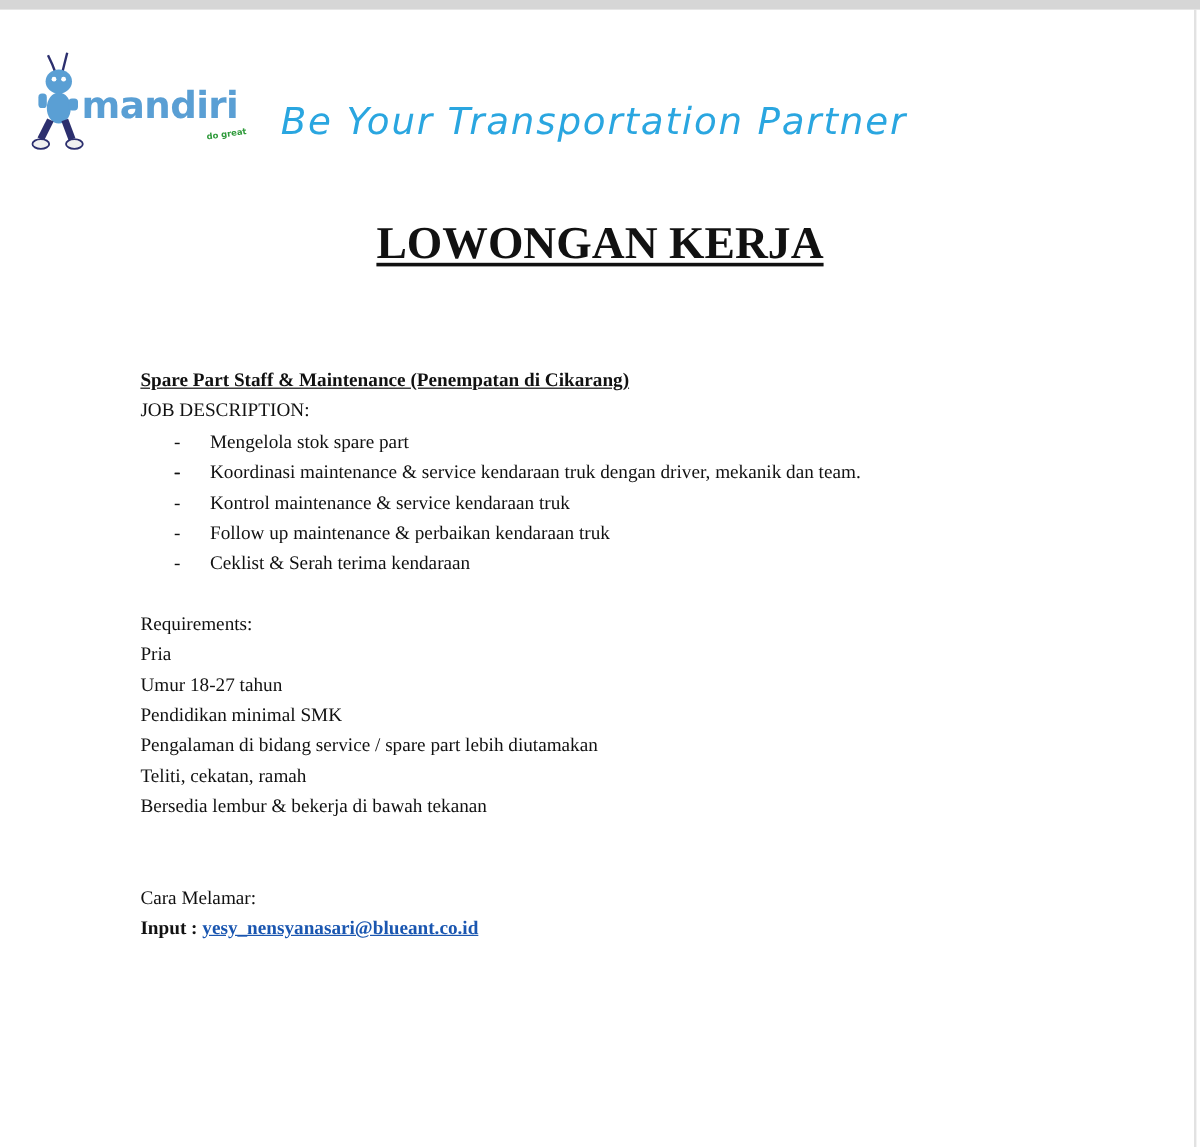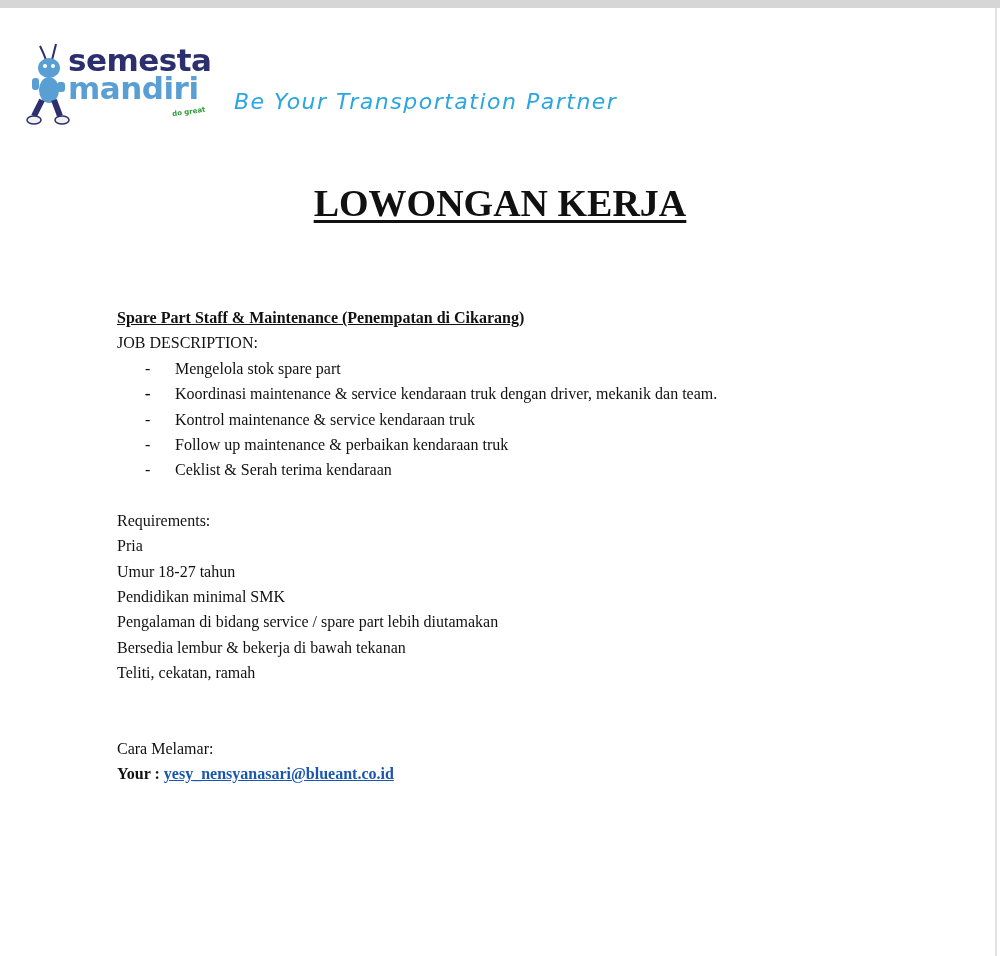--- a/index.html
+++ b/index.html
@@ -35,21 +35,21 @@
       color: #5a9fd4; line-height: 32px;
     }
     .logo-sub {
       position: absolute; left: 146px; top: 66px;
       font-family: "DejaVu Sans", sans-serif; font-weight: bold;
       font-size: 7px; color: #2e9a3a; transform: rotate(-8deg);
     }
     .tagline {
       position: absolute; left: 234px; top: 82px;
       font-family: "DejaVu Sans", sans-serif; font-style: italic;
-      font-size: 22px; letter-spacing: 1.5px;
+      font-size: 31px; letter-spacing: 1.5px;
       color: #2aa6e0; white-space: nowrap; line-height: 40px;
     }
     .title {
       position: absolute; left: 0; width: 1000px; top: 180px;
       text-align: center;
       font-size: 38px; font-weight: bold; text-decoration: underline;
       text-decoration-thickness: 3px; text-underline-offset: 4px;
       line-height: 46px;
     }
     .content {
@@ -80,21 +80,20 @@
     <circle cx="19" cy="24" r="2" fill="#fff"></circle>
     <circle cx="27" cy="24" r="2" fill="#fff"></circle>
     <ellipse cx="23" cy="48" rx="10" ry="13" fill="#5a9fd4"></ellipse>
     <rect x="6" y="36" width="7" height="12" rx="3" fill="#5a9fd4"></rect>
     <rect x="31" y="40" width="8" height="10" rx="3" fill="#5a9fd4"></rect>
     <path d="M16 58 L8 74" stroke="#2c2f6e" stroke-width="6" fill="none"></path>
     <path d="M28 58 L34 74" stroke="#2c2f6e" stroke-width="6" fill="none"></path>
     <ellipse cx="8" cy="78" rx="7" ry="4" fill="#f0f0f0" stroke="#2c2f6e" stroke-width="1.5"></ellipse>
     <ellipse cx="36" cy="78" rx="7" ry="4" fill="#f0f0f0" stroke="#2c2f6e" stroke-width="1.5"></ellipse>
   </svg>
-  <div class="logo-word1">semesta</div>
   <div class="logo-word2">mandiri</div>
   <div class="logo-sub">do great</div>
 </div>
 
 <div class="tagline">Be Your Transportation Partner</div>
 
 <div class="title">LOWONGAN KERJA</div>
 
 <div class="content">
   <div class="job-title">Spare Part Staff &amp; Maintenance (Penempatan di Cikarang)</div>
@@ -108,22 +107,22 @@
     <li><span class="dash">-</span><span>Ceklist &amp; Serah terima kendaraan</span></li>
   </ul>
 
   <div class="gap1"></div>
 
   <div>Requirements:</div>
   <div>Pria</div>
   <div>Umur 18-27 tahun</div>
   <div>Pendidikan minimal SMK</div>
   <div>Pengalaman di bidang service / spare part lebih diutamakan</div>
+  <div>Teliti, cekatan, ramah</div>
   <div>Bersedia lembur &amp; bekerja di bawah tekanan</div>
-  <div>Teliti, cekatan, ramah</div>
 
   <div class="gap2"></div>
 
   <div>Cara Melamar:</div>
   <div class="email-line">
-    <span>Your : </span><span class="email-link">yesy_nensyanasari@blueant.co.id</span>
+    <span>Input : </span><span class="email-link">yesy_nensyanasari@blueant.co.id</span>
   </div>
 </div>
 
 </body></html>

